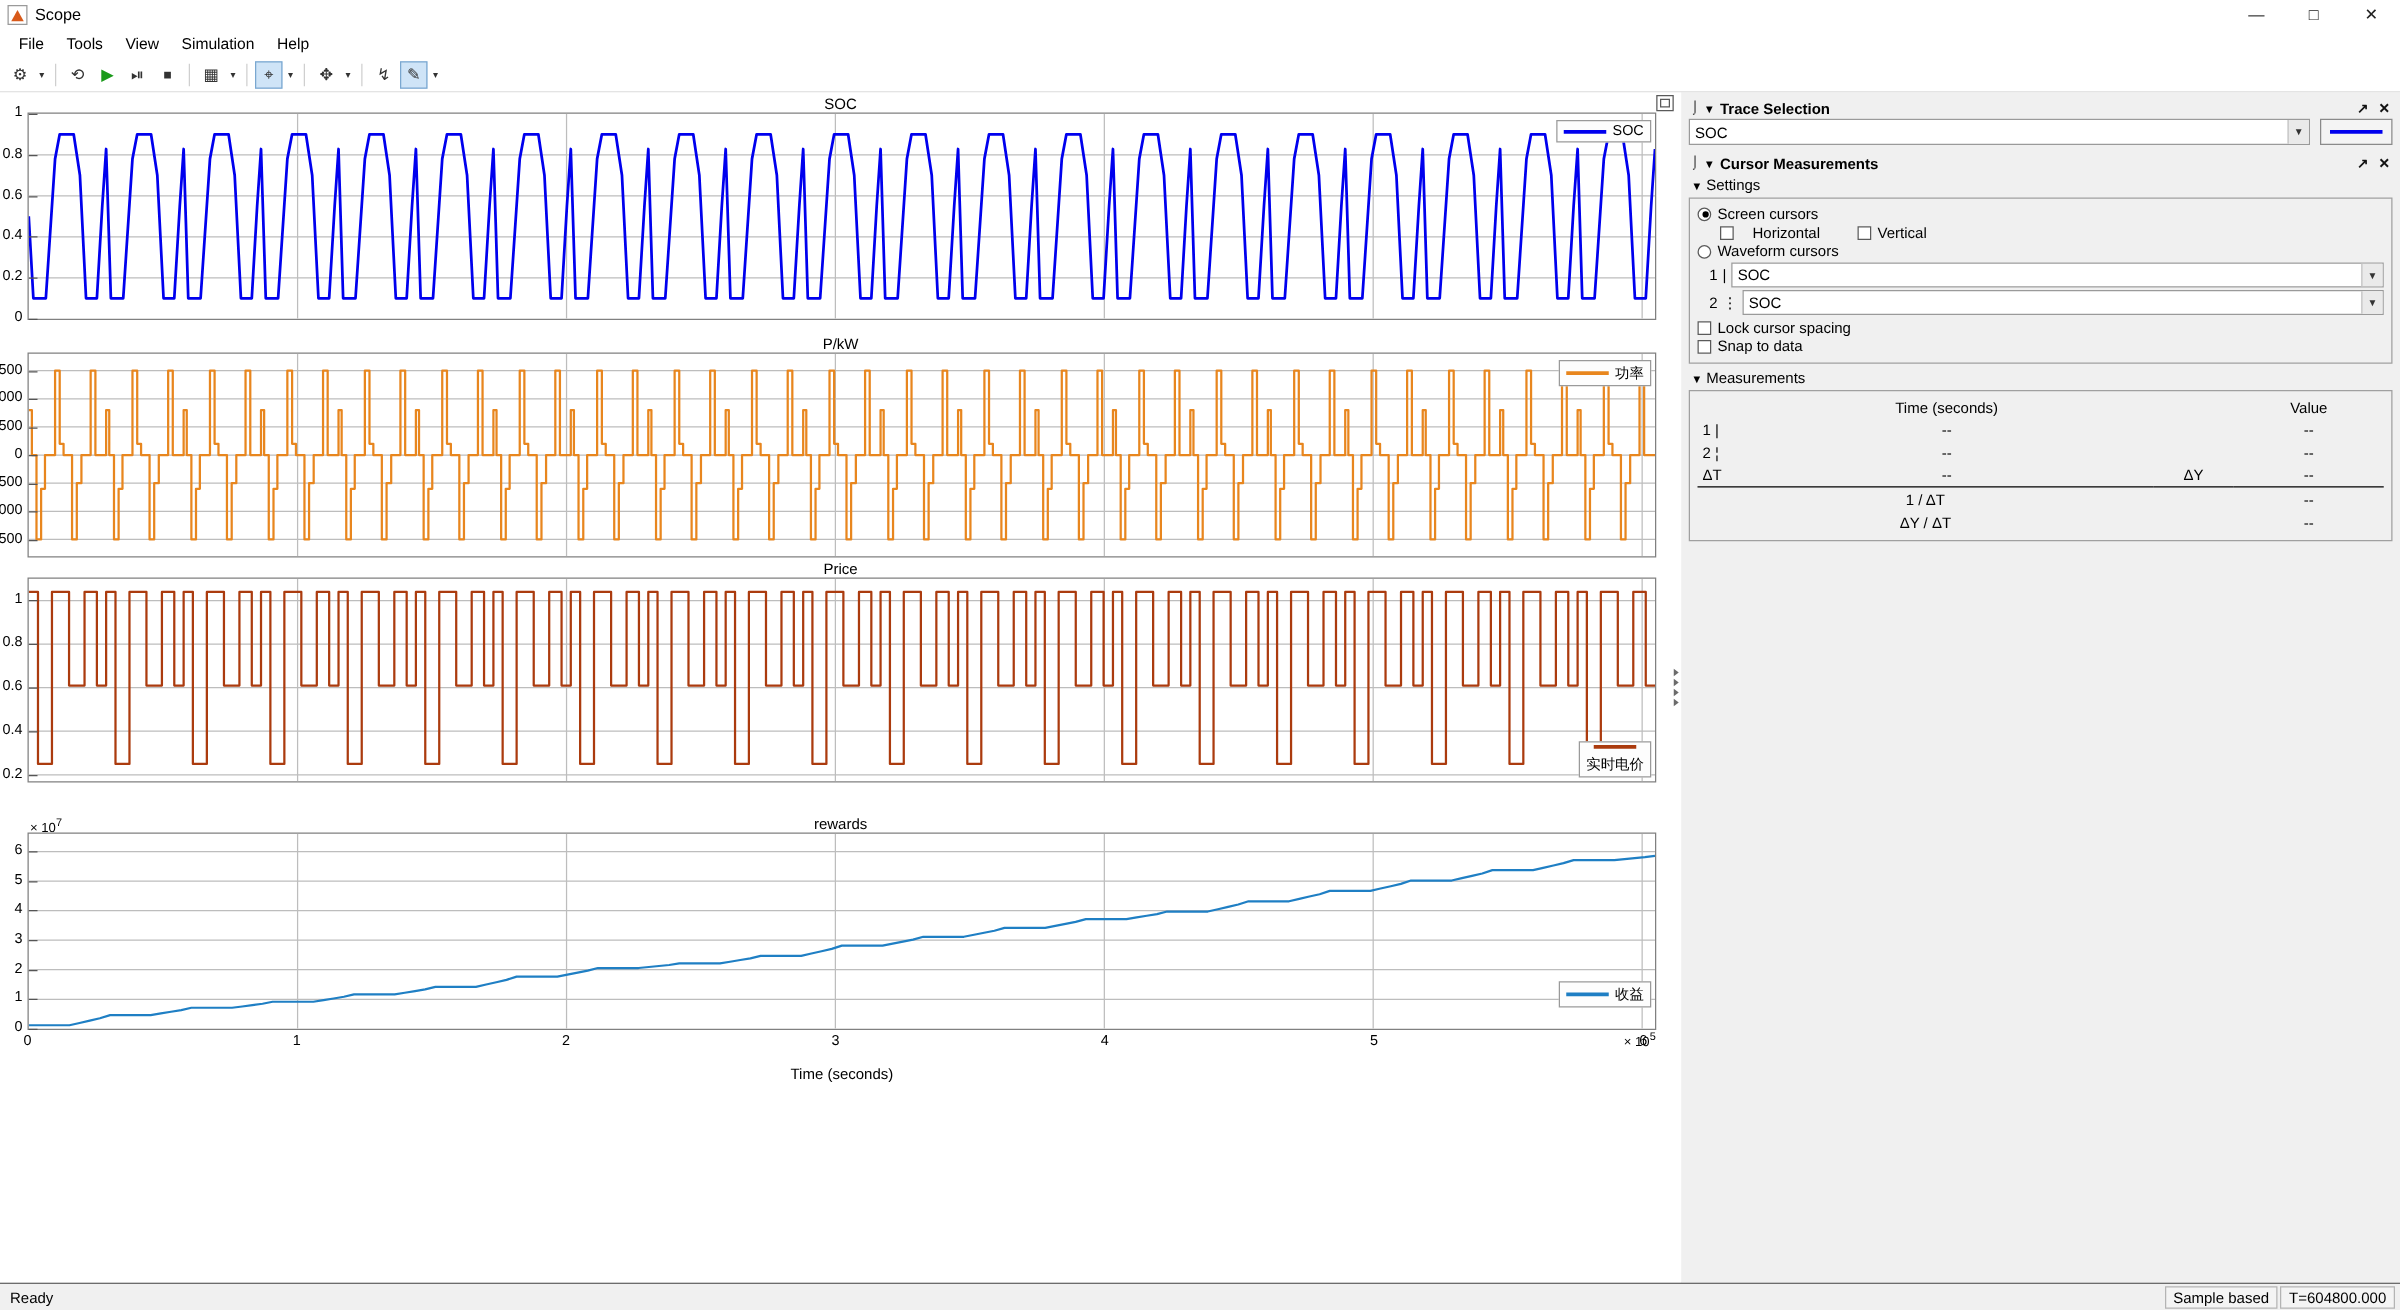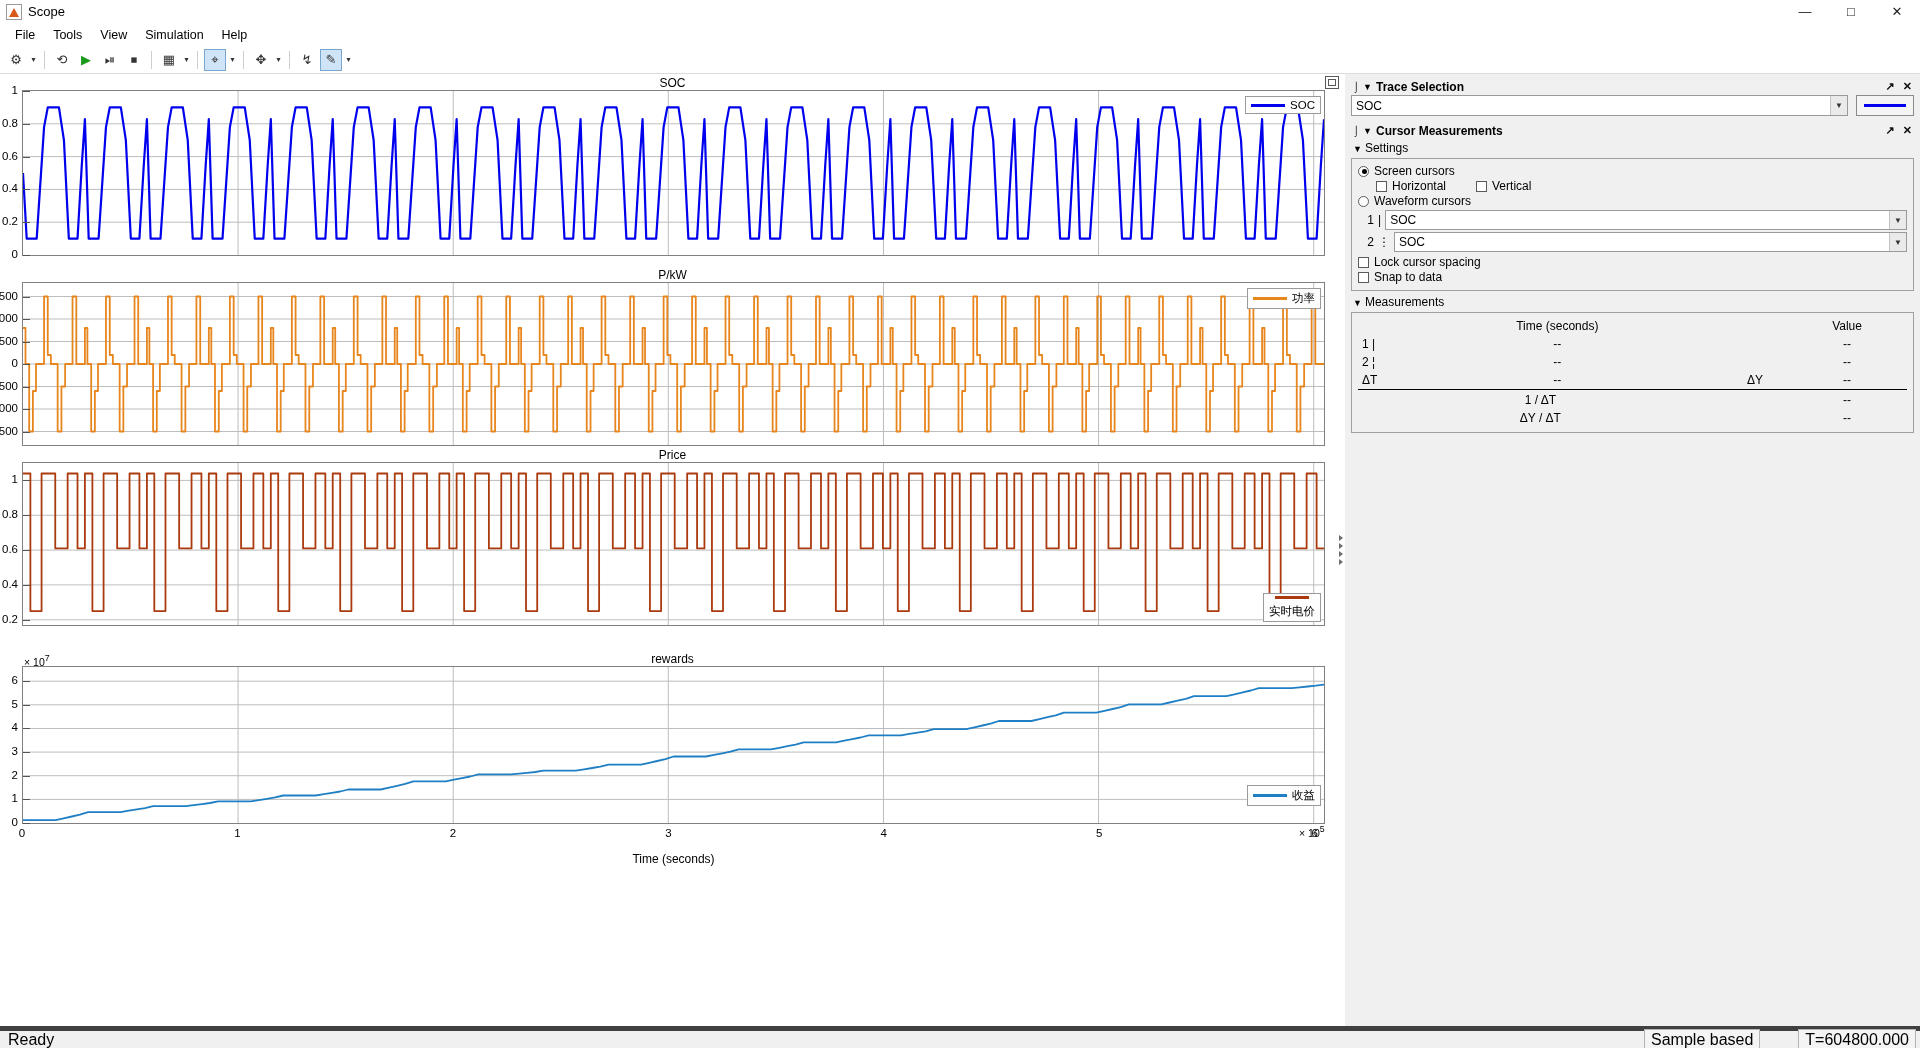--- a/index.html
+++ b/index.html
@@ -133,22 +133,22 @@
   .cursorrow .combo { height:20px; }
 
   .meas-table { width:100%; border-collapse:collapse; font-size:12px; }
   .meas-table th { font-weight:normal; padding:2px 0; }
   .meas-table td { padding:2px 0; text-align:center; }
   .meas-table td.lab { text-align:left; padding-left:4px; width:34px; }
   .meas-sep td { border-top:1px solid #000; padding:0; height:1px; }
 
   
   .statusbar {
-    height:22px; background:#f0f0f0; border-top:5px solid #404040;
-    display:flex; align-items:center; padding:0 4px; font-size:16px;gap:36px;
+    height:22px; background:#f0f0f0; border-top:1px solid #404040;
+    display:flex; align-items:center; padding:0 4px; font-size:12px;
   }
   .statusbar .ready { padding-left:4px; }
   .statusbar .spacer { flex:1; }
   .status-cell { border:1px solid #b4b4b4; background:#f4f4f4; padding:1px 6px; margin-left:2px; }
 </style>
 </head>
 <body>
 
 <div class="titlebar">
   <div class="app-icon"></div>
@@ -418,21 +418,21 @@
       <div class="subhead">
         <span class="tri">▼</span><span>Settings</span>
       </div>
 
       <div class="grp">
         <div class="opt">
           <span class="radio on"></span>
           <span>Screen cursors</span>
         </div>
         <div class="opt indent" style="gap:14px;">
-          <span style="display:flex;align-items:center;gap:5px;">
+          <span style="display:flex;align-items:center;gap:15px;">
             <span class="cb"></span>
             <span>Horizontal</span>
           </span>
           <span style="display:flex;align-items:center;gap:5px;margin-left:16px;">
             <span class="cb"></span>
             <span>Vertical</span>
           </span>
         </div>
         <div class="opt">
           <span class="radio"></span>

